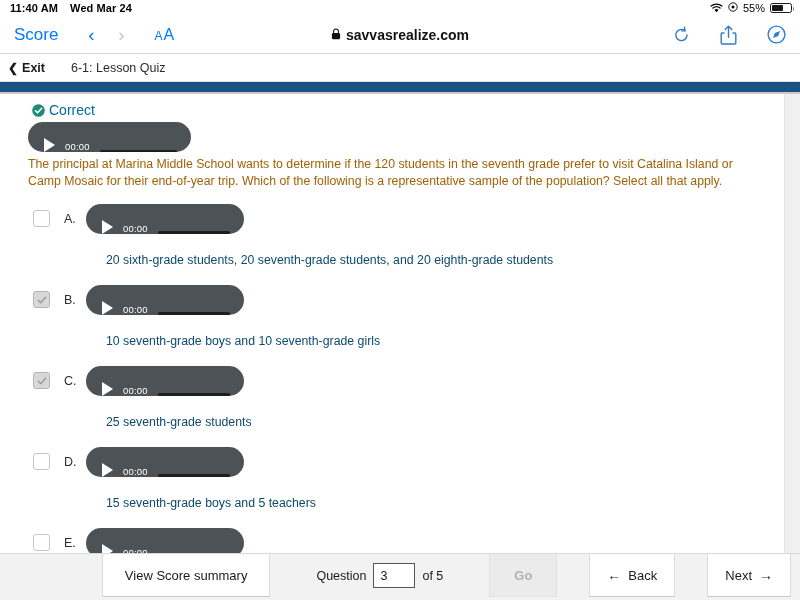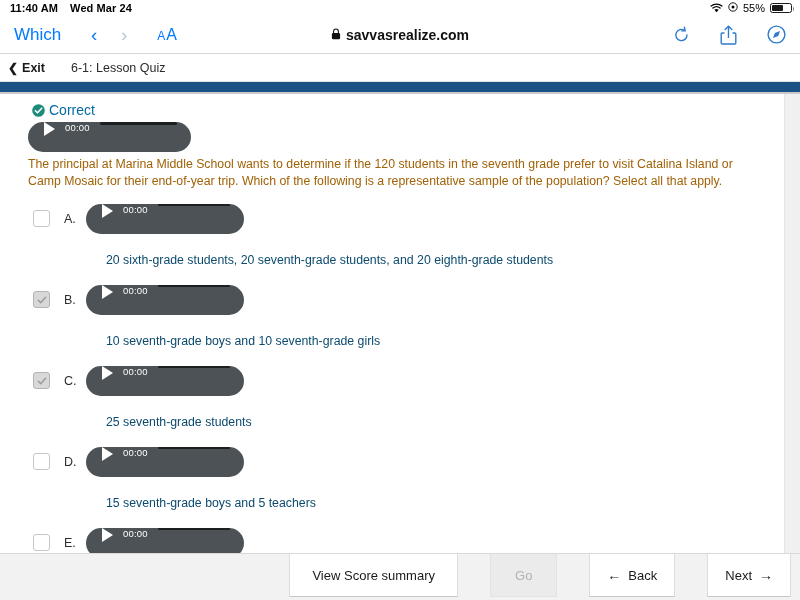--- a/index.html
+++ b/index.html
@@ -172,21 +172,21 @@
     color: #0369a1;
     font-size: 14px;
   }
 
   
   .audio {
     background: #4c5255;
     border-radius: 18px;
     height: 30px;
     display: flex;
-    align-items: flex-start;
+    align-items: flex-end;
     padding: 0 14px 0 16px;
     box-sizing: border-box;
     cursor: pointer;
     gap: 10px;
   }
   .audio.wide { width: 163px; }
   .audio.opt { width: 158px; }
   .play-tri {
     width: 0; height: 0;
     border-left: 11px solid #ffffff;
@@ -310,20 +310,21 @@
     padding: 0 6px;
     box-sizing: border-box;
   }
   .btn-go {
     background: #ebebeb;
     color: #b3b3b3;
     border: 1px solid #e2e2e2;
     border-top: none;
     cursor: default;
     padding: 16px 24px;
+    font-weight: bold;
   }
   .btn-arrow { gap: 7px; padding: 0 17px; }
   .arrow-glyph { font-size: 14px; }
 </style>
 </head>
 <body>
 
 <div class="status-bar">
   <div class="status-left">
     <span class="status-time">11:40 AM</span>
@@ -345,21 +346,21 @@
     </span>
     <span class="batt-pct">55%</span>
     <span class="battery">
         <span class="fill"></span>
       </span>
   </div>
 </div>
 
 <div class="safari-bar">
   <div class="sf-left">
-    <span class="sf-done">Which</span>
+    <span class="sf-done">Score</span>
     <span class="sf-nav">‹</span>
     <span class="sf-nav dim">›</span>
     <span class="sf-aa">
       <span class="small">A</span>
         <span class="big">A</span>
     </span>
   </div>
 
   <div class="sf-url">
     <span class="lockwrap">
@@ -504,20 +505,25 @@
         </span>
       </div>
     </div>
 
   </div>
 </div>
 
 <div class="bottom-bar">
   <div class="btn btn-score">View Score summary</div>
 
+  <div class="qbox">
+    <span>Question</span>
+    <input class="qinput" type="text" value="3" style="">
+    <span>of 5</span>
+  </div>
 
   <div class="btn btn-go">Go</div>
 
   <div class="btn btn-arrow">
     <span class="arrow-glyph">←</span>
     <span>Back</span>
   </div>
 
   <div class="btn btn-arrow">
     <span>Next</span>

